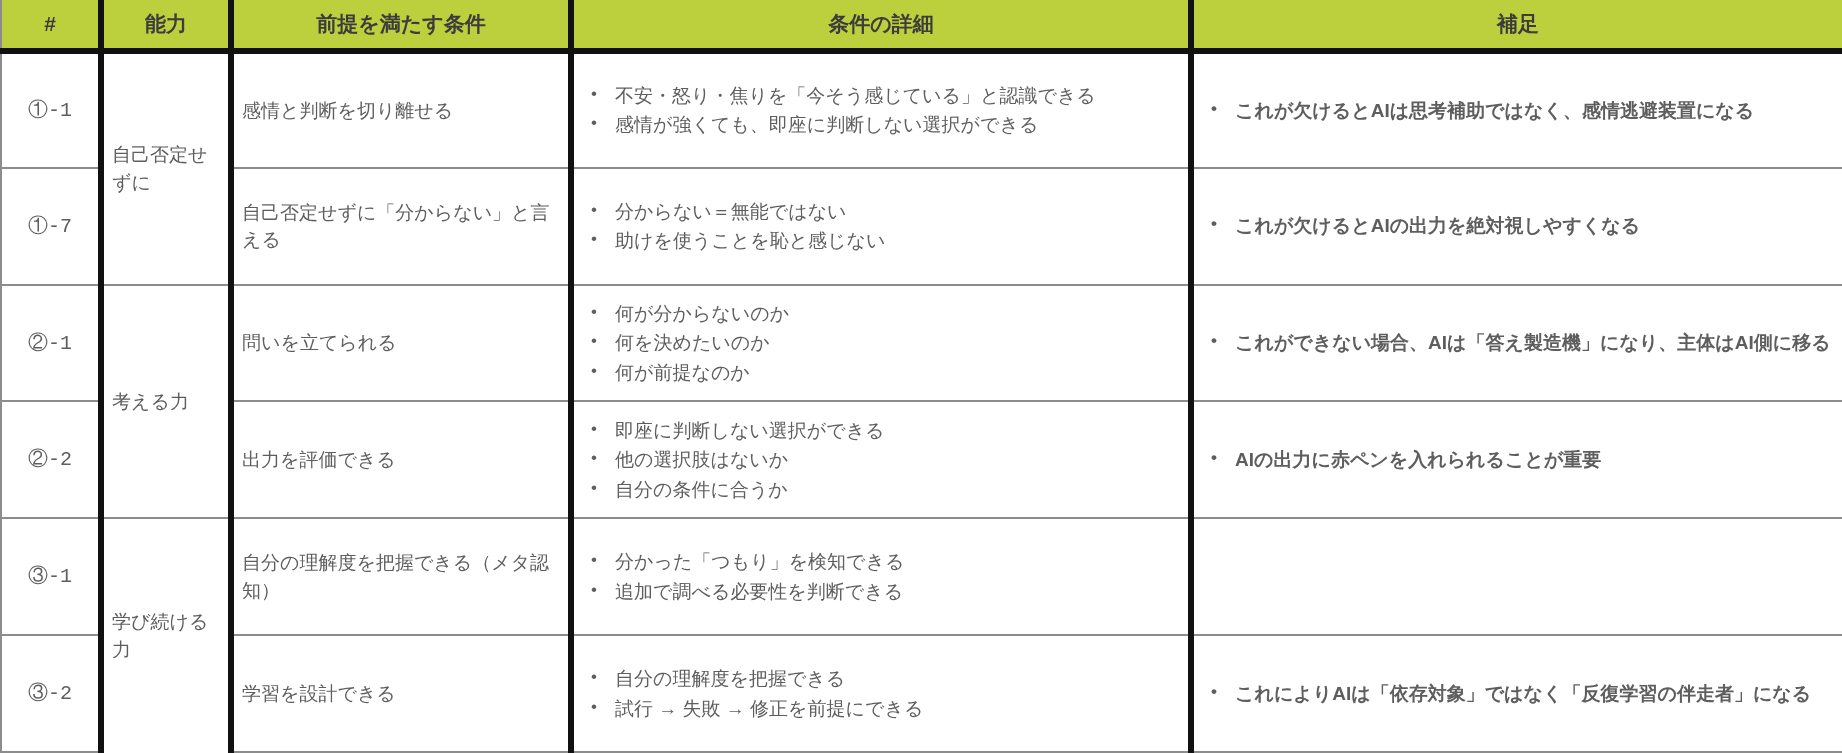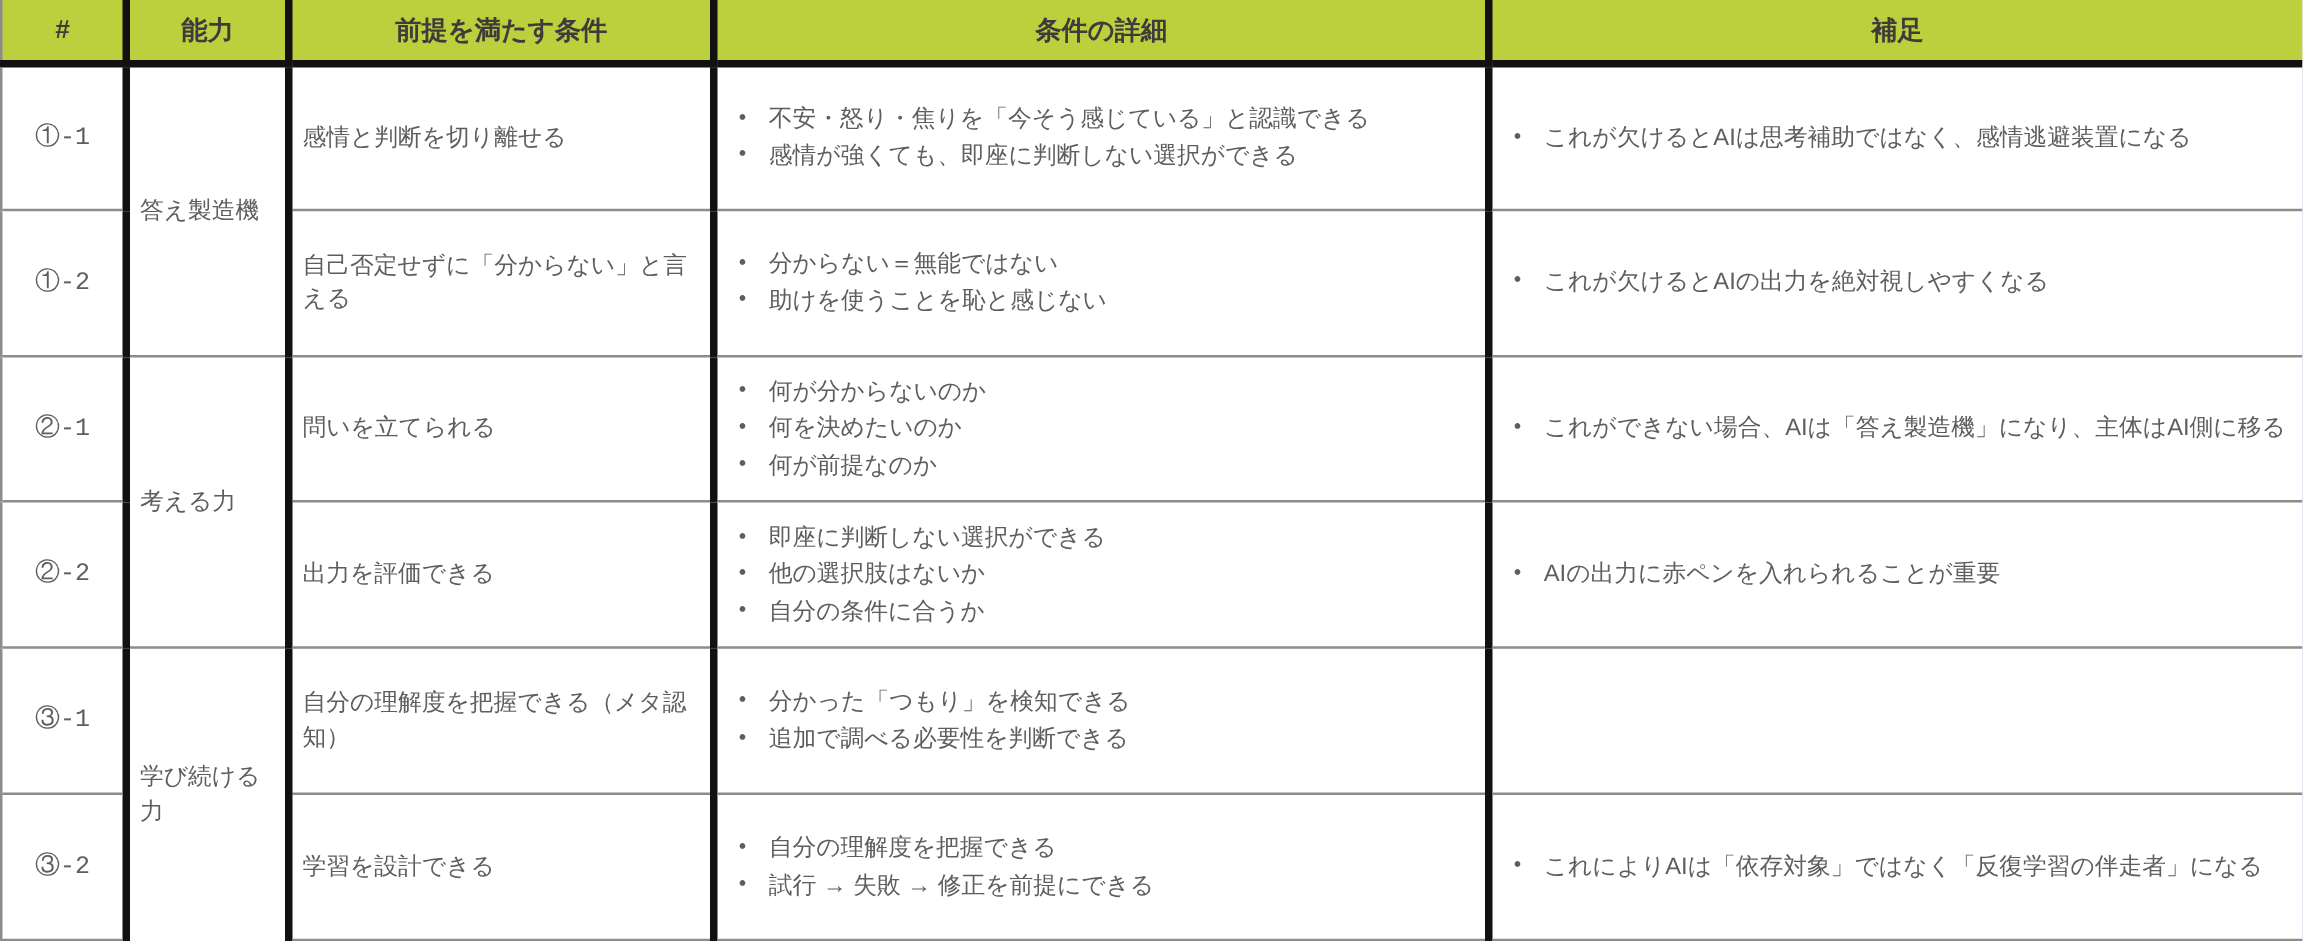--- a/index.html
+++ b/index.html
@@ -40,21 +40,21 @@
     color:#5e5e5e;
     font-size:19px;
     vertical-align:middle;
     border-top:2px solid #8c8c8c;
     border-right:6px solid #111111;
     padding:4px 8px;
     line-height:1.45;
     overflow:hidden;
   }
   td:first-child{border-left:2px solid #8c8c8c;}
-  td.last{border-right:2px solid #4c1d95;}
+  td.last{border-right:2px solid #4c1d95;font-weight:bold;}
   tbody tr:last-child td{border-bottom:2px solid #8c8c8c;}
 
   td.c-id{text-align:center;font-size:20px;font-family:Liberation Mono, monospace;}
   td.c-ability{text-align:left;padding:4px 6px 4px 8px;}
   td.c-cond{text-align:left;padding:4px 10px 4px 8px;}
   td.c-det,td.c-note{padding:8px 10px 8px 14px;}
 
   .blist{display:flex;flex-direction:column;gap:2px;}
   .bi{
     position:relative;
@@ -88,37 +88,37 @@
         <th>能力</th>
         <th>前提を満たす条件</th>
         <th>条件の詳細</th>
         <th>補足</th>
       </tr>
     </thead>
     <tbody>
 
       <tr>
         <td class="c-id">①-1</td>
-        <td class="c-ability" rowspan="2">答え製造機</td>
+        <td class="c-ability" rowspan="2">自己否定せずに</td>
         <td class="c-cond">感情と判断を切り離せる</td>
         <td class="c-det">
           <div class="blist">
             <div class="bi">不安・怒り・焦りを「今そう感じている」と認識できる</div>
             <div class="bi">感情が強くても、即座に判断しない選択ができる</div>
           </div>
         </td>
         <td class="c-note last">
           <div class="blist">
             <div class="bi">これが欠けるとAIは思考補助ではなく、感情逃避装置になる</div>
           </div>
         </td>
       </tr>
 
       <tr>
-        <td class="c-id">①-2</td>
+        <td class="c-id">①-7</td>
         <td class="c-cond">自己否定せずに「分からない」と言える</td>
         <td class="c-det">
           <div class="blist">
             <div class="bi">分からない＝無能ではない</div>
             <div class="bi">助けを使うことを恥と感じない</div>
           </div>
         </td>
         <td class="c-note last">
           <div class="blist">
             <div class="bi">これが欠けるとAIの出力を絶対視しやすくなる</div>

